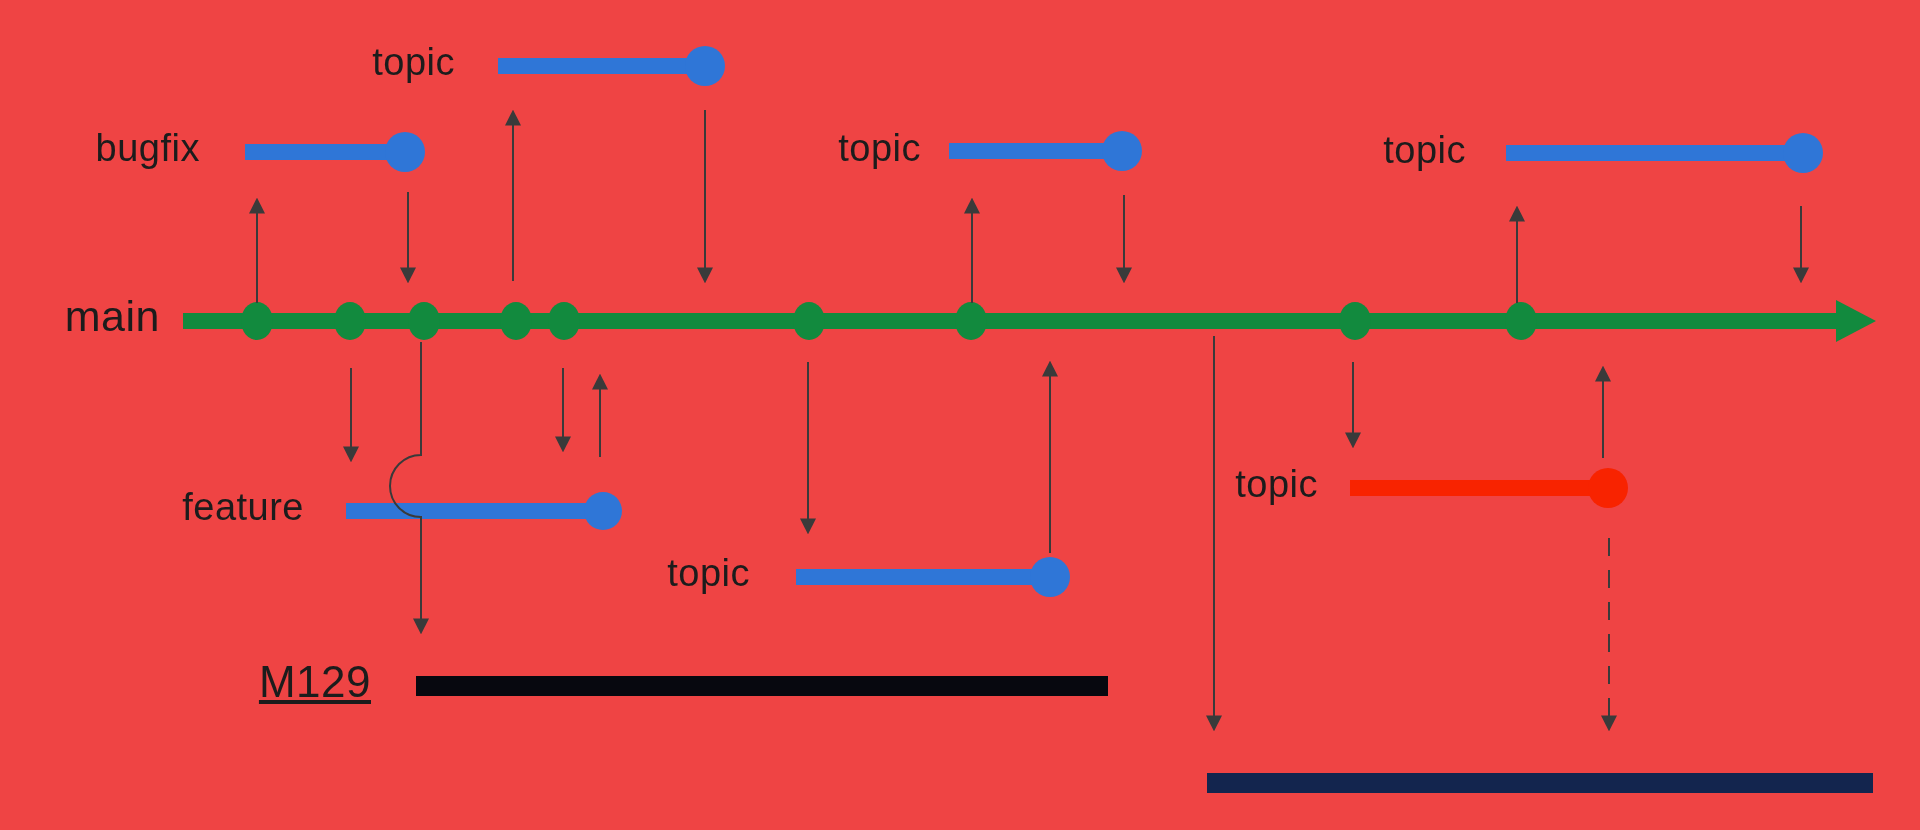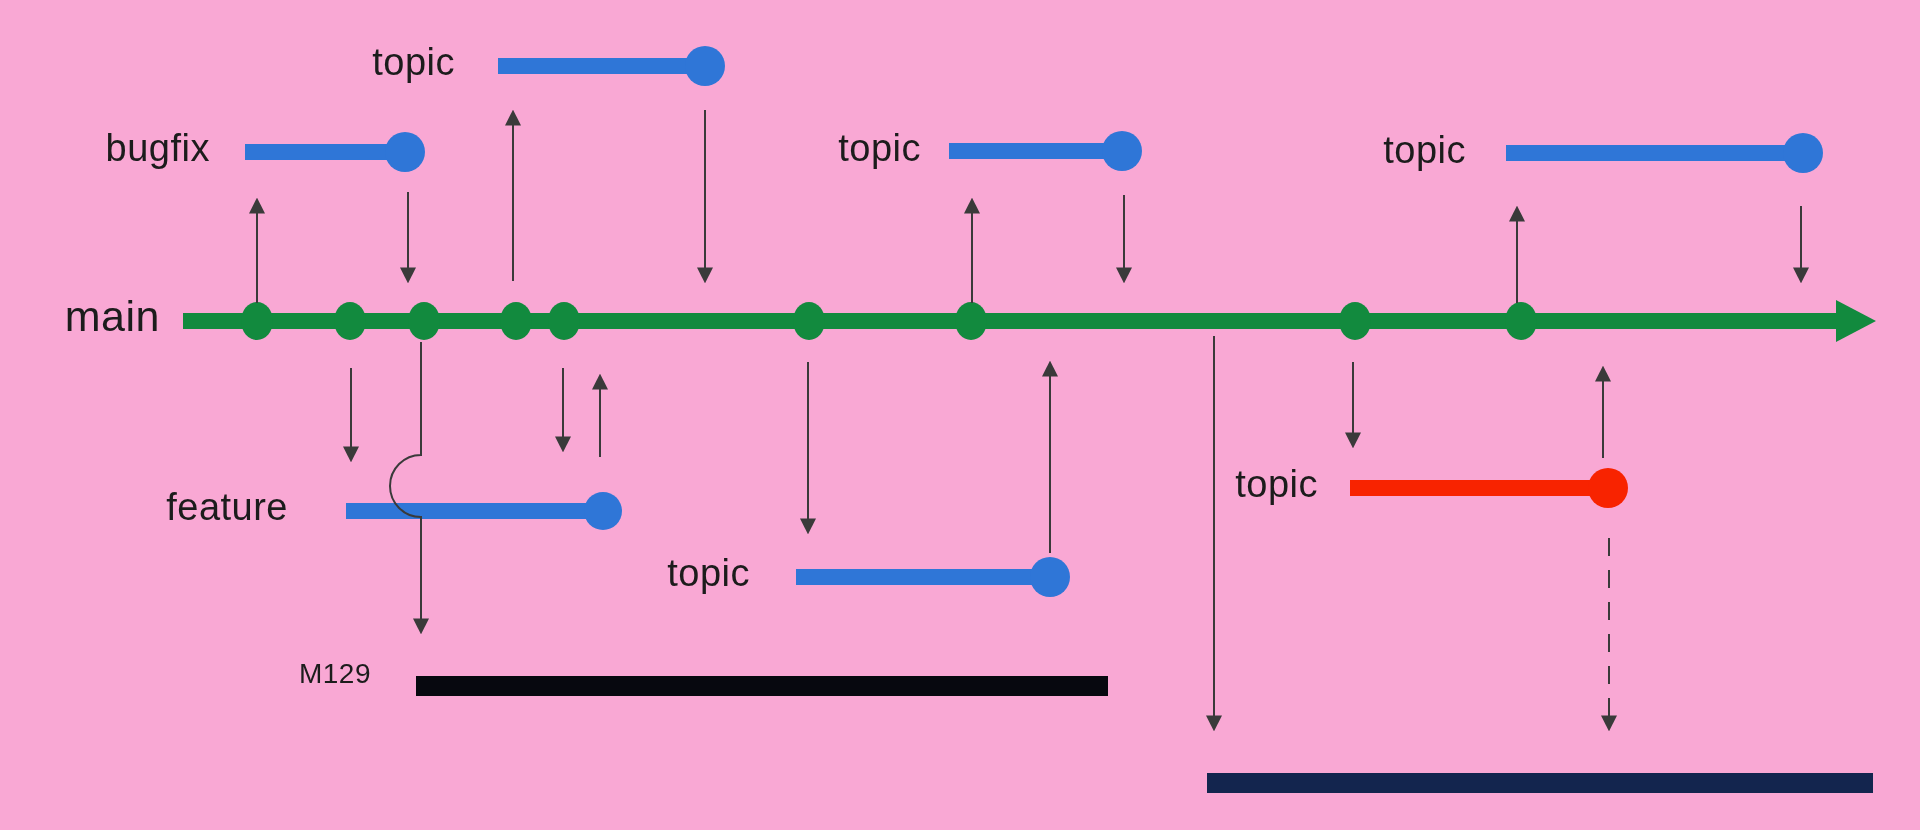--- a/index.html
+++ b/index.html
@@ -1,36 +1,36 @@
 <!DOCTYPE html>
 <html style="--main-green: #128a3e; --branch-blue: #2f76d7; --branch-red: #f82300; --bar-m129: #07080f; --bar-m130: #13254e; --arrow: #3a3a3a; --text: #1c1c1c;"><head>
 <meta charset="utf-8">
 <style>
   html,body{margin:0;padding:0;background:#ffffff;}
   #stage{
     position:relative;
     width:1920px;height:830px;
-    background:#f9a8d4;
+    background:#ef4444;
     overflow:hidden;
     font-family:"Liberation Sans","DejaVu Sans",sans-serif;
   }
   #diagram-svg{position:absolute;left:0;top:0;}
   .lbl{
     position:absolute;
     width:200px;
     text-align:right;
     line-height:1;
     font-weight:300;
     color:var(--text,#1c1c1c);
     letter-spacing:0.5px;
     white-space:nowrap;
   }
   .lbl-branch{font-size:38px;}
   .lbl-main{font-size:43px;}
-  .lbl-milestone{font-size:28px;}
+  .lbl-milestone{font-size:44px;text-decoration:underline;}
 </style>
 </head>
 <body>
 
 <div id="stage">
 
   <svg id="diagram-svg" width="1920" height="830" viewBox="0 0 1920 830">
     <defs>
       <marker id="ah" viewBox="0 0 10 10" refX="8.5" refY="5" markerWidth="8" markerHeight="8" orient="auto">
         <path d="M0,0 L10,5 L0,10 z" style="fill:var(--arrow,#3a3a3a)"></path>
@@ -103,21 +103,21 @@
       <line x1="808" y1="362" x2="808" y2="532" marker-end="url(#ah)"></line>
       <line x1="1050" y1="553" x2="1050" y2="363" marker-end="url(#ah)"></line>
       <line x1="1214" y1="336" x2="1214" y2="729" marker-end="url(#ah)"></line>
       <line x1="1353" y1="362" x2="1353" y2="446" marker-end="url(#ah)"></line>
       <line x1="1603" y1="458" x2="1603" y2="368" marker-end="url(#ah)"></line>
       <line x1="1609" y1="538" x2="1609" y2="729" stroke-dasharray="18 14" marker-end="url(#ah)"></line>
     </g>
   </svg>
 
   <div class="lbl lbl-branch" style="left:255px;top:43px;">topic</div>
-  <div class="lbl lbl-branch" style="left:10px;top:129px;">bugfix</div>
+  <div class="lbl lbl-branch" style="left:0;top:129px;">bugfix</div>
   <div class="lbl lbl-branch" style="left:721px;top:129px;">topic</div>
   <div class="lbl lbl-branch" style="left:1266px;top:131px;">topic</div>
   <div class="lbl lbl-main" style="left:-40px;top:295px;">main</div>
-  <div class="lbl lbl-branch" style="left:88px;top:488px;">feature</div>
+  <div class="lbl lbl-branch" style="left:104px;top:488px;">feature</div>
   <div class="lbl lbl-branch" style="left:1118px;top:465px;">topic</div>
   <div class="lbl lbl-branch" style="left:550px;top:554px;">topic</div>
   <div class="lbl lbl-milestone" style="left:171px;top:660px;">M129</div>
 </div>
 
 </body></html>

